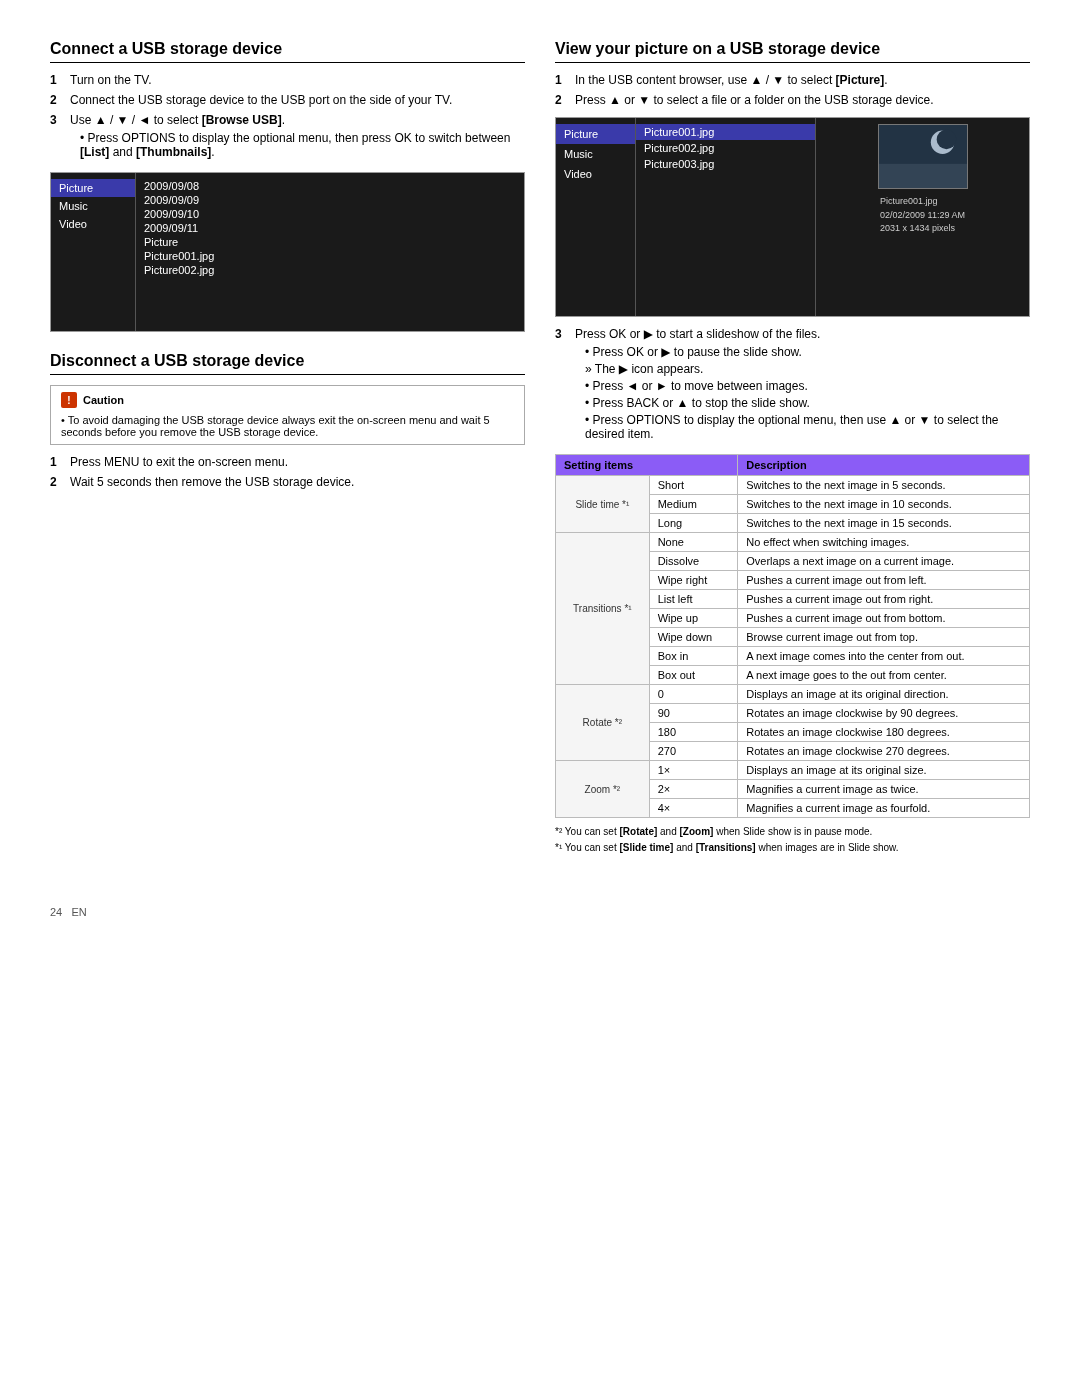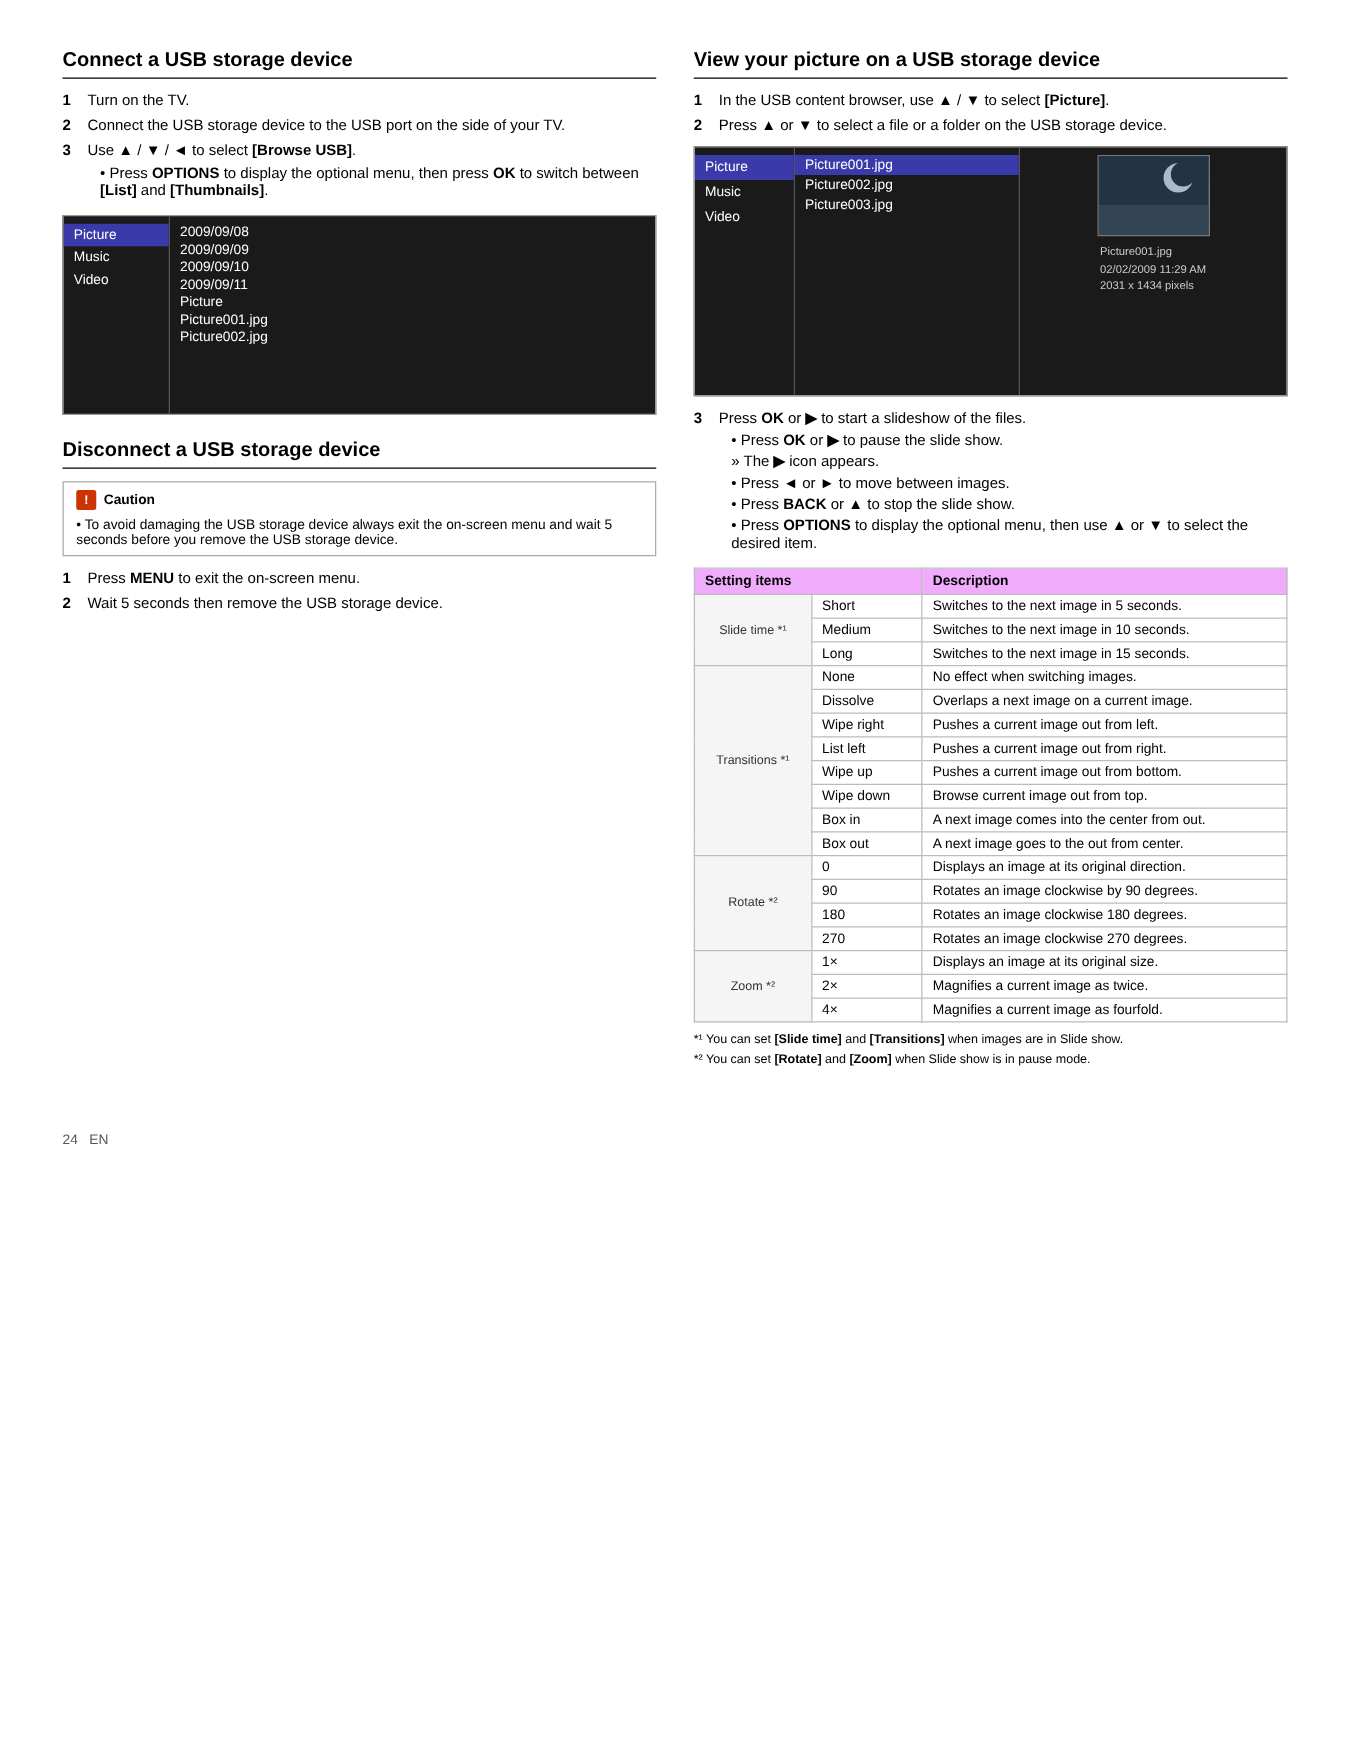--- a/index.html
+++ b/index.html
@@ -150,21 +150,21 @@
     }
 
     
     .settings-table {
       width: 100%;
       border-collapse: collapse;
       font-size: 11px;
       margin-top: 10px;
     }
     .settings-table th {
-      background: #f0abfc;
+      background: #8b5cf6;
       border: 1px solid #bbb;
       padding: 4px 8px;
       text-align: left;
       font-weight: bold;
     }
     .settings-table td {
       border: 1px solid #bbb;
       padding: 3px 8px;
       vertical-align: middle;
     }
@@ -173,21 +173,21 @@
       font-size: 10px;
       color: #333;
       background: #f5f5f5;
     }
     .footnote { font-size: 10px; margin-top: 6px; line-height: 1.6; }
 
     .page-num { margin-top: 30px; font-size: 11px; color: #555; }
 
     kbd {
       font-family: Arial, sans-serif;
-      font-weight: bold;
+      font-weight: normal;
     }
     .bold { font-weight: bold; }
   </style>
 </head>
 <body>
 
 <div class="page-layout">
 
   <div class="left-col">
 
@@ -394,22 +394,22 @@
             <td>Magnifies a current image as twice.</td>
           </tr>
           <tr>
             <td>4×</td>
             <td>Magnifies a current image as fourfold.</td>
           </tr>
         </tbody>
       </table>
 
       <div class="footnote">
+        <div>*² You can set <span class="bold">[Rotate]</span> and <span class="bold">[Zoom]</span> when Slide show is in pause mode.</div>
         <div>*¹ You can set <span class="bold">[Slide time]</span> and <span class="bold">[Transitions]</span> when images are in Slide show.</div>
-        <div>*² You can set <span class="bold">[Rotate]</span> and <span class="bold">[Zoom]</span> when Slide show is in pause mode.</div>
       </div>
     </div>
   </div>
 </div>
 
 <div class="page-num">
   <span>24</span> &nbsp; <span>EN</span>
 </div>
 
 </body></html>

